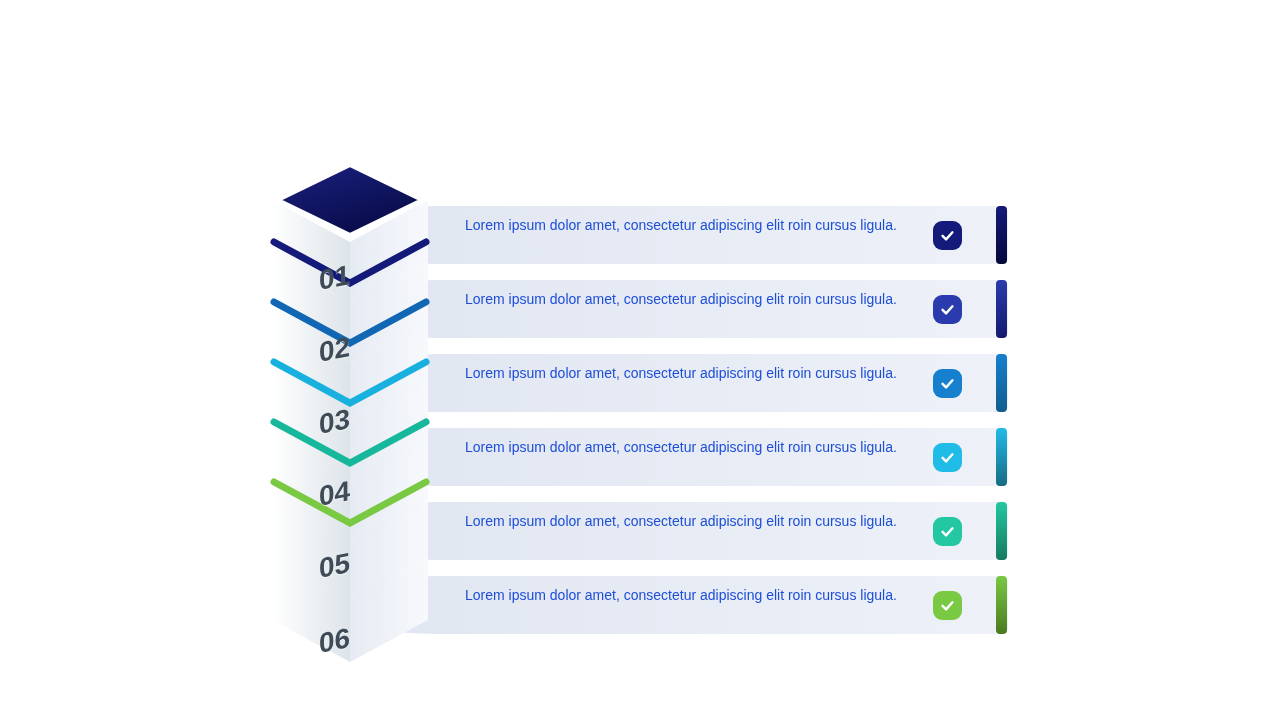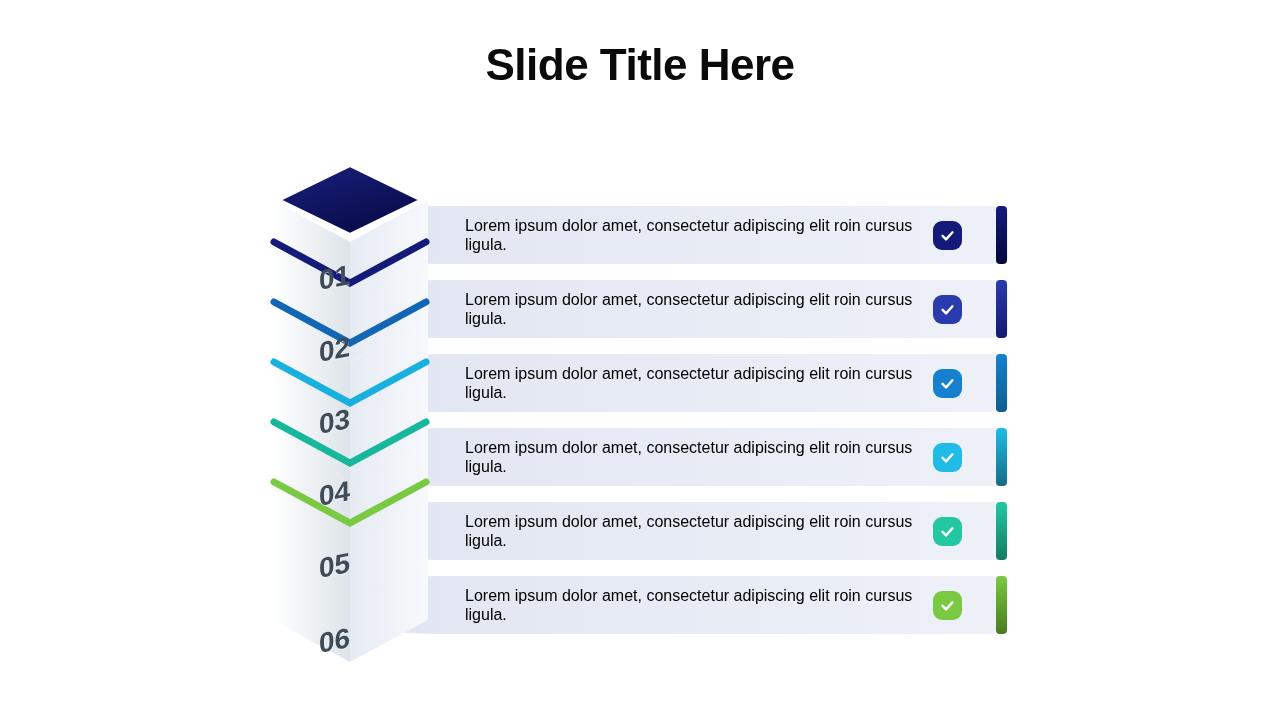--- a/index.html
+++ b/index.html
@@ -19,21 +19,21 @@
   }
 
   
   .rows{position:absolute;left:0;top:0;width:1280px;height:720px;}
   .row{position:absolute;left:330px;width:685px;height:60px;}
 
   .panel-svg{position:absolute;left:0;top:0;width:685px;height:60px;}
 
   .row-text{
     position:absolute;left:135px;top:11px;width:450px;
-    font-size:16px;line-height:19px;color:#000000;
+    font-size:14px;line-height:19px;color:#1d4ed8;
   }
 
   .badge{
     position:absolute;left:603px;top:16px;
     width:29px;height:29px;border-radius:9px;
     display:flex;align-items:center;justify-content:center;
   }
   .badge svg{width:17px;height:17px;display:block;}
 
   .accent{
@@ -51,21 +51,20 @@
     transform:skewY(-11deg);
     letter-spacing:0px;
     text-shadow:0 1px 0 rgba(255,255,255,.55);
   }
 </style>
 </head>
 <body style="background: rgb(255, 255, 255);">
 
 <div id="stage">
 
-  <div class="title">Slide Title Here</div>
 
   <div class="rows">
 
     <div class="row" style="top:205px">
       <svg class="panel-svg" viewBox="0 0 685 60" preserveAspectRatio="none">
         <defs>
           <linearGradient id="pg1" x1="0" y1="0" x2="1" y2="0">
             <stop offset="0" stop-color="#dfe5f1"></stop>
               <stop offset="1" stop-color="#eef1f8"></stop>
           </linearGradient>

